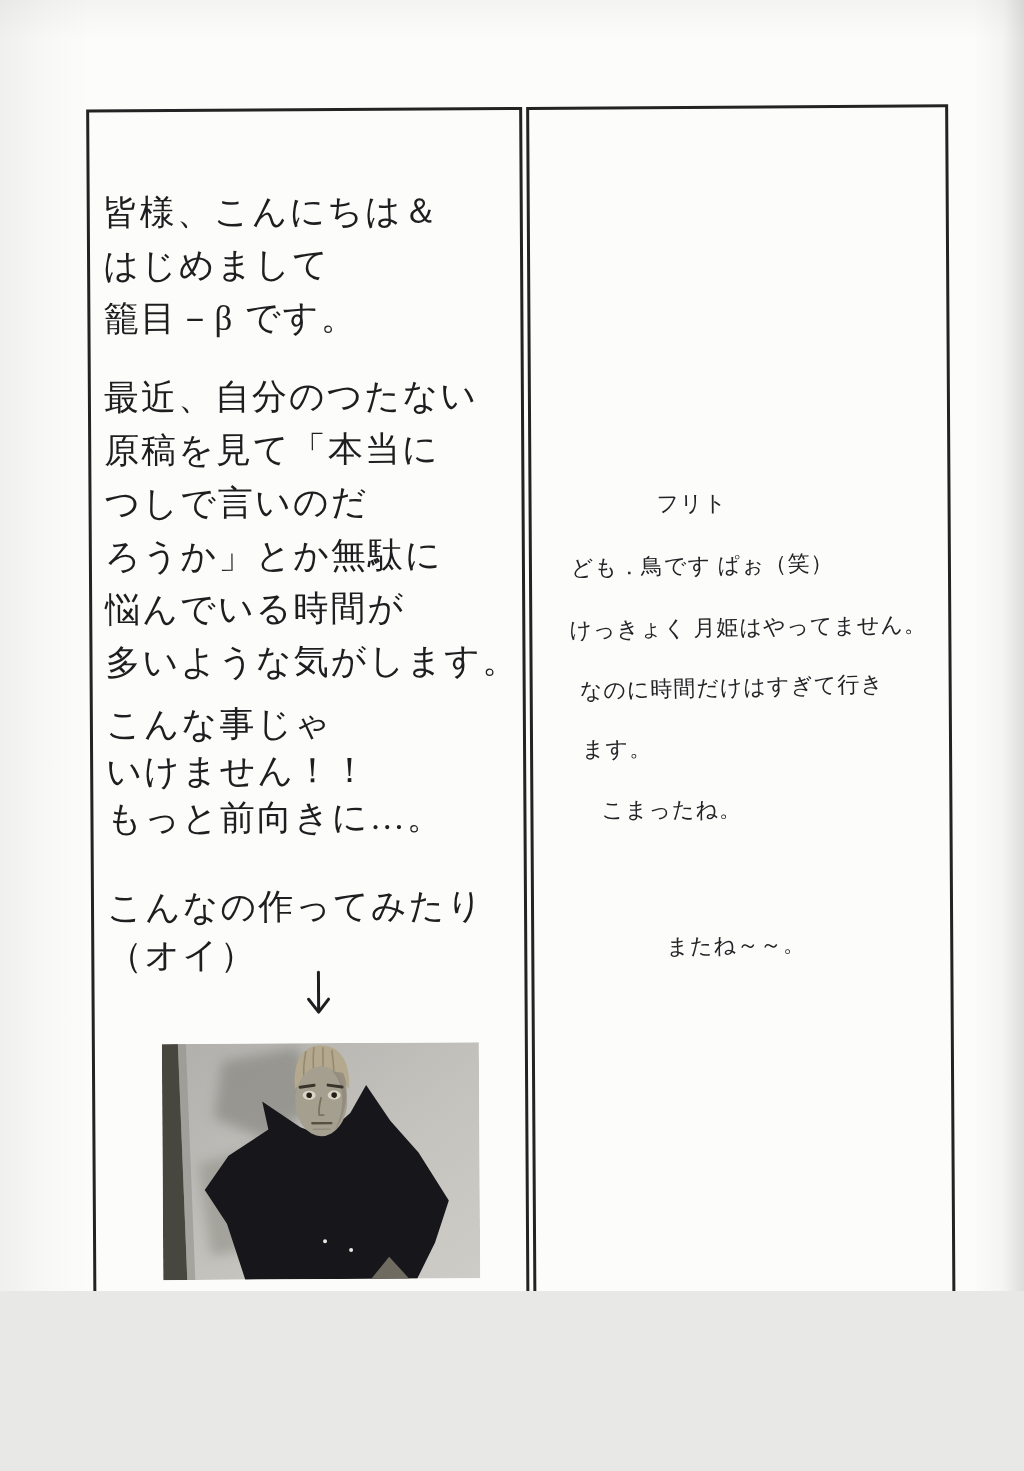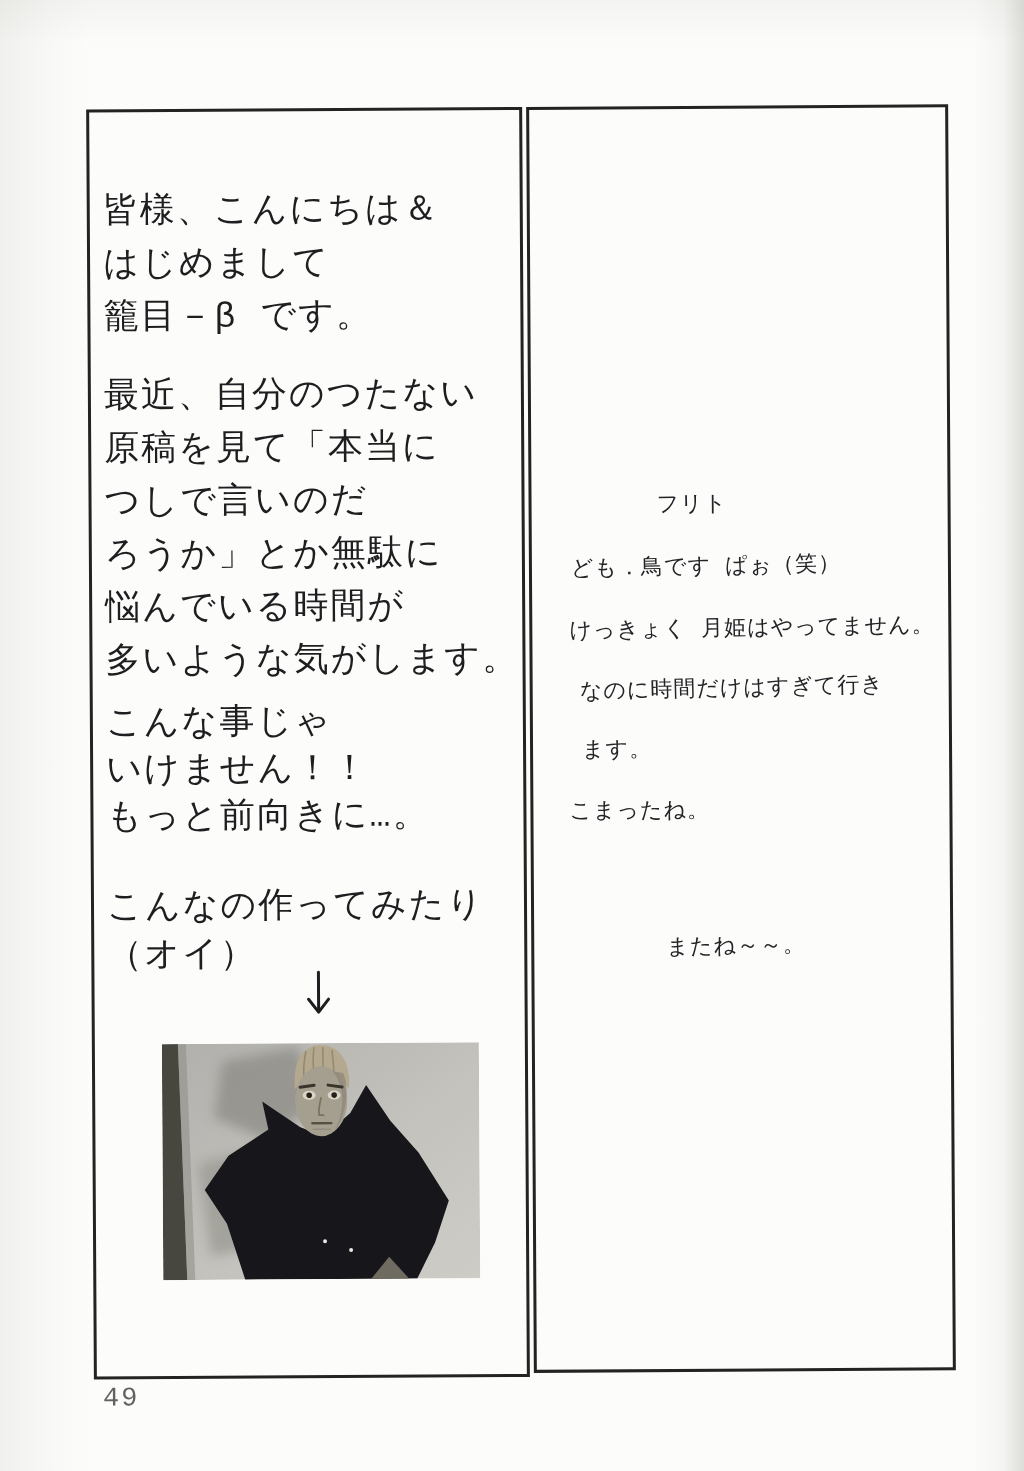--- a/index.html
+++ b/index.html
@@ -1,26 +1,26 @@
 <!DOCTYPE html>
 <html><head>
 <meta charset="utf-8">
 <style>
   html,body{margin:0;padding:0;background:#e8e8e6;}
   .scan{
     position:relative;
-    width:1024px;height:1471px;
+    width:1024px;height:1291px;
     margin:0 auto;
     overflow:hidden;
     background:
       linear-gradient(90deg, rgba(135,135,128,0.10) 0%, rgba(135,135,128,0.03) 5%, rgba(0,0,0,0) 9%),
       linear-gradient(270deg, rgba(110,110,104,0.22) 0%, rgba(110,110,104,0.06) 2%, rgba(0,0,0,0) 5%),
       linear-gradient(180deg, rgba(130,130,124,0.07) 0%, rgba(0,0,0,0) 3%),
       #fcfcfa;
-    font-family:Liberation Mono, monospace;
+    font-family:Liberation Serif, serif;
     color:#1e1e20;
   }
   .tilt{
     position:absolute; inset:0;
     transform:rotate(-0.35deg);
     transform-origin:512px 740px;
   }
   .box{
     position:absolute;
     border:3px solid #232323;
@@ -40,21 +40,21 @@
   .down-arrow{ position:absolute; left:210px; top:858px; }
 
   .photo{ position:absolute; left:67px; top:932px; width:317px; height:236px; }
 
   .rc{ position:absolute; font-size:22px; letter-spacing:1px; white-space:nowrap; color:#242428; }
   .rc0{ left:125px; top:380px; }
   .rc1{ left:39px;  top:442px; transform:rotate(-0.8deg); }
   .rc2{ left:37px;  top:504px; transform:rotate(-0.6deg); }
   .rc3{ left:47px;  top:564px; transform:rotate(-1deg); }
   .rc4{ left:49px;  top:625px; }
-  .rc5{ left:36px;  top:686px; }
+  .rc5{ left:68px;  top:686px; }
   .rc6{ left:132px; top:822px; transform:rotate(-0.8deg); }
 
   .page-number{
     position:absolute; left:99px; top:1381px;
     font-size:27px; letter-spacing:2px;
     color:#62625e;
   }
 </style>
 </head>
 <body>

